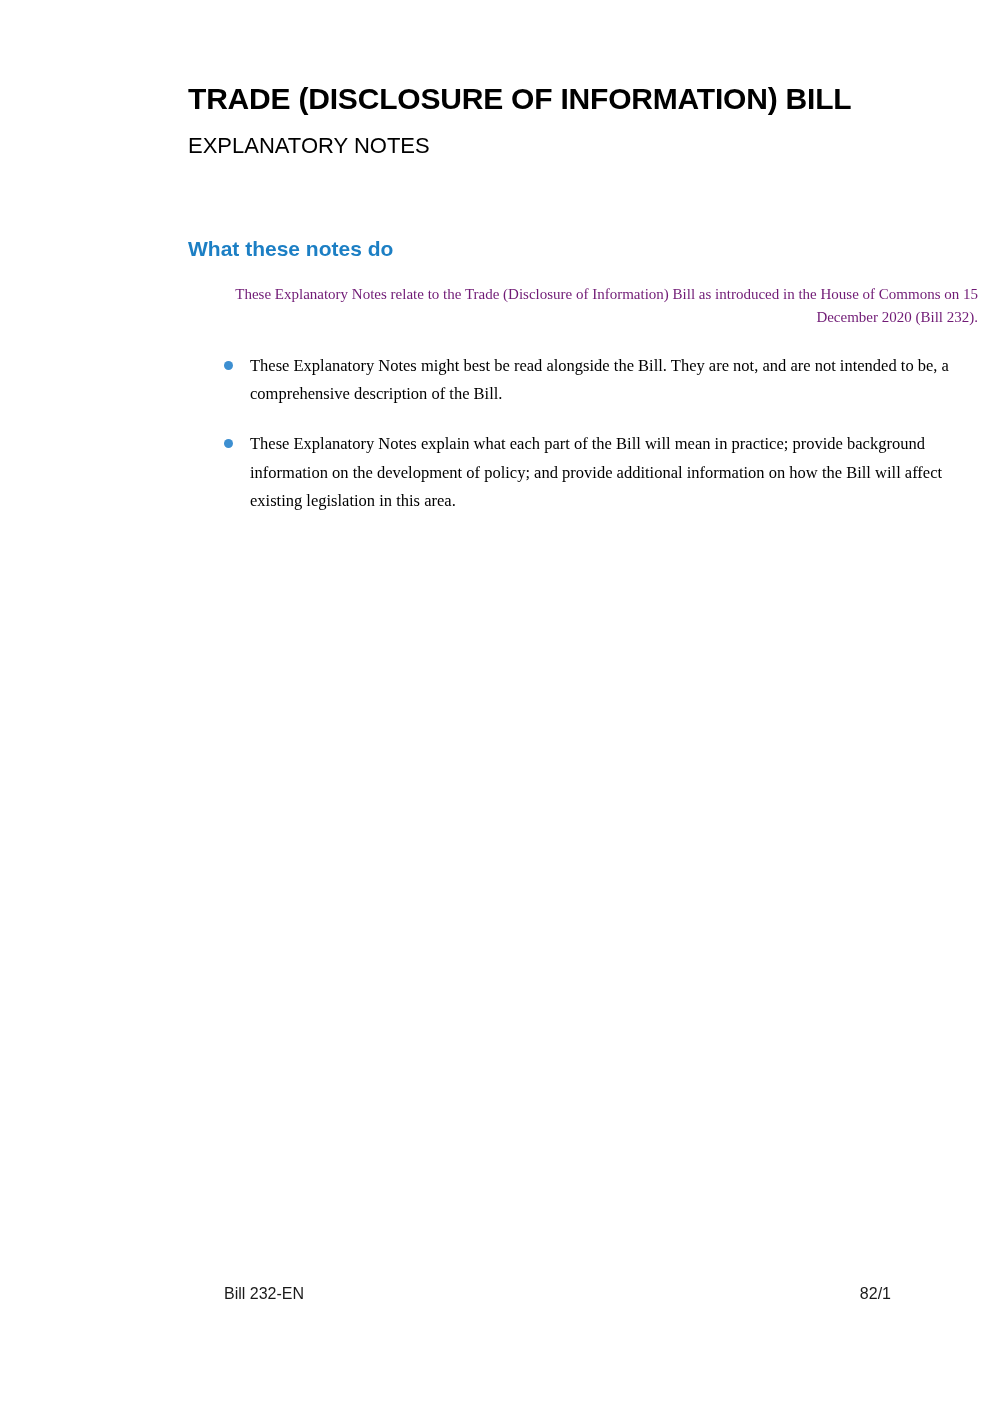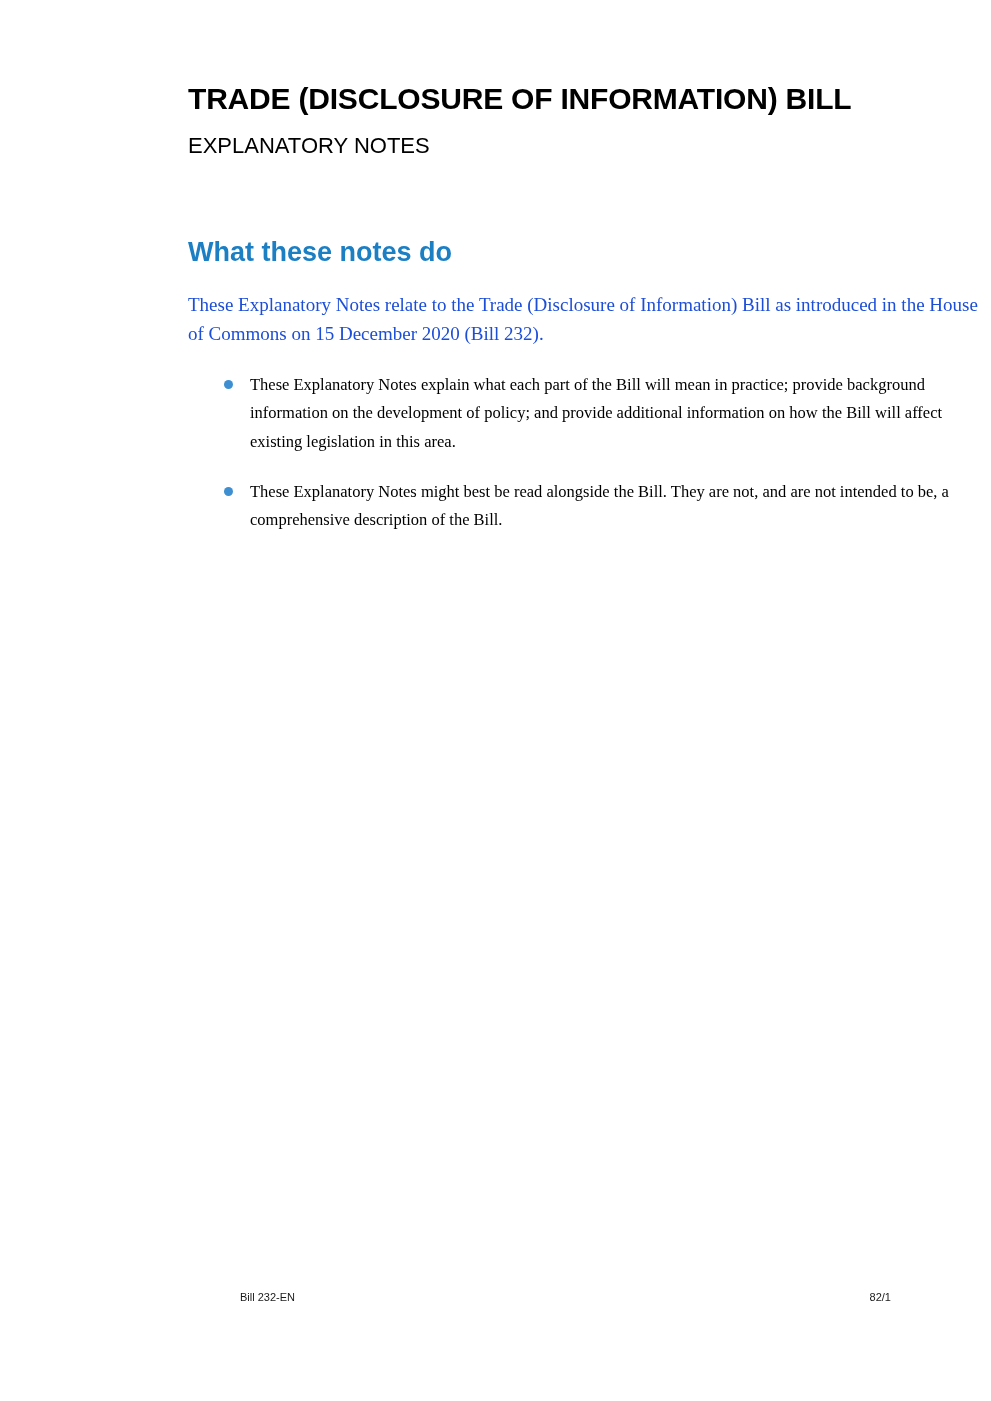--- a/index.html
+++ b/index.html
@@ -43,31 +43,32 @@
     font-family: "Liberation Sans", sans-serif;
     font-weight: normal;
     font-size: 22px;
     line-height: 1.25;
     margin: 0;
     color: #000000;
   }
   .section-heading {
     font-family: "Liberation Sans", sans-serif;
     font-weight: bold;
-    font-size: 27px;
+    font-size: 21px;
     color: #1c7fc4;
     margin: 78px 0 22px 0;
   }
   .intro-para {
     font-family: "Liberation Serif", serif;
-    font-size: 19px;
+    font-size: 15px;
     line-height: 1.55;
     margin: 0 0 22px 0;
-    color: #1d4ed8;
+    color: #701a75;
     width: 790px;
+    text-align: right;
   }
   .bullet-list {
     margin: 0;
     padding: 0;
     list-style: none;
   }
   .bullet-item {
     position: relative;
     padding-left: 62px;
     margin-bottom: 22px;
@@ -83,28 +84,28 @@
     left: 36px;
     top: 9px;
     width: 9px;
     height: 9px;
     border-radius: 50%;
     background: #3d8fd1;
     display: block;
   }
   .footer {
     position: absolute;
-    left: 192px;
+    left: 176px;
     right: 148px;
     bottom: 98px;
     display: flex;
     justify-content: space-between;
     align-items: flex-end;
     font-family: "Liberation Sans", sans-serif;
-    font-size: 11px;
+    font-size: 16px;
     color: #1a1a1a;
   }
   .footer-left, .footer-right {
     white-space: nowrap;
   }
 </style>
 </head>
 <body>
 
 <div class="page">
@@ -115,25 +116,25 @@
 
     <h2 class="doc-subtitle">EXPLANATORY NOTES</h2>
 
     <h3 class="section-heading">What these notes do</h3>
 
     <p class="intro-para">These Explanatory Notes relate to the Trade (Disclosure of Information) Bill as introduced in the House of Commons on 15 December 2020 (Bill 232).</p>
 
     <ul class="bullet-list">
       <li class="bullet-item">
         <span class="bullet-dot"></span>
-        <span>These Explanatory Notes explain what each part of the Bill will mean in practice; provide background information on the development of policy; and provide additional information on how the Bill will affect existing legislation in this area.</span>
+        <span>These Explanatory Notes might best be read alongside the Bill. They are not, and are not intended to be, a comprehensive description of the Bill.</span>
       </li>
       <li class="bullet-item">
         <span class="bullet-dot"></span>
-        <span>These Explanatory Notes might best be read alongside the Bill. They are not, and are not intended to be, a comprehensive description of the Bill.</span>
+        <span>These Explanatory Notes explain what each part of the Bill will mean in practice; provide background information on the development of policy; and provide additional information on how the Bill will affect existing legislation in this area.</span>
       </li>
     </ul>
 
   </div>
 
   <div class="footer">
     <span class="footer-left">Bill 232-EN</span>
     <span class="footer-right">82/1</span>
   </div>
 

